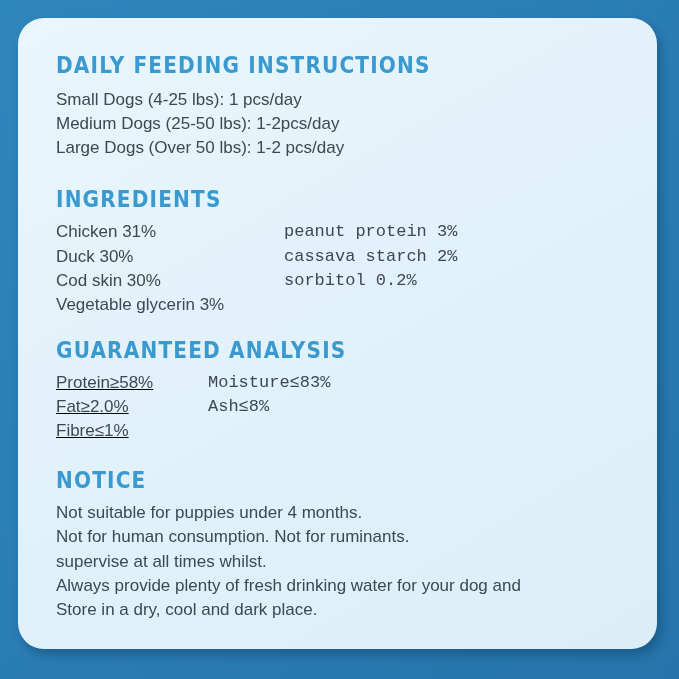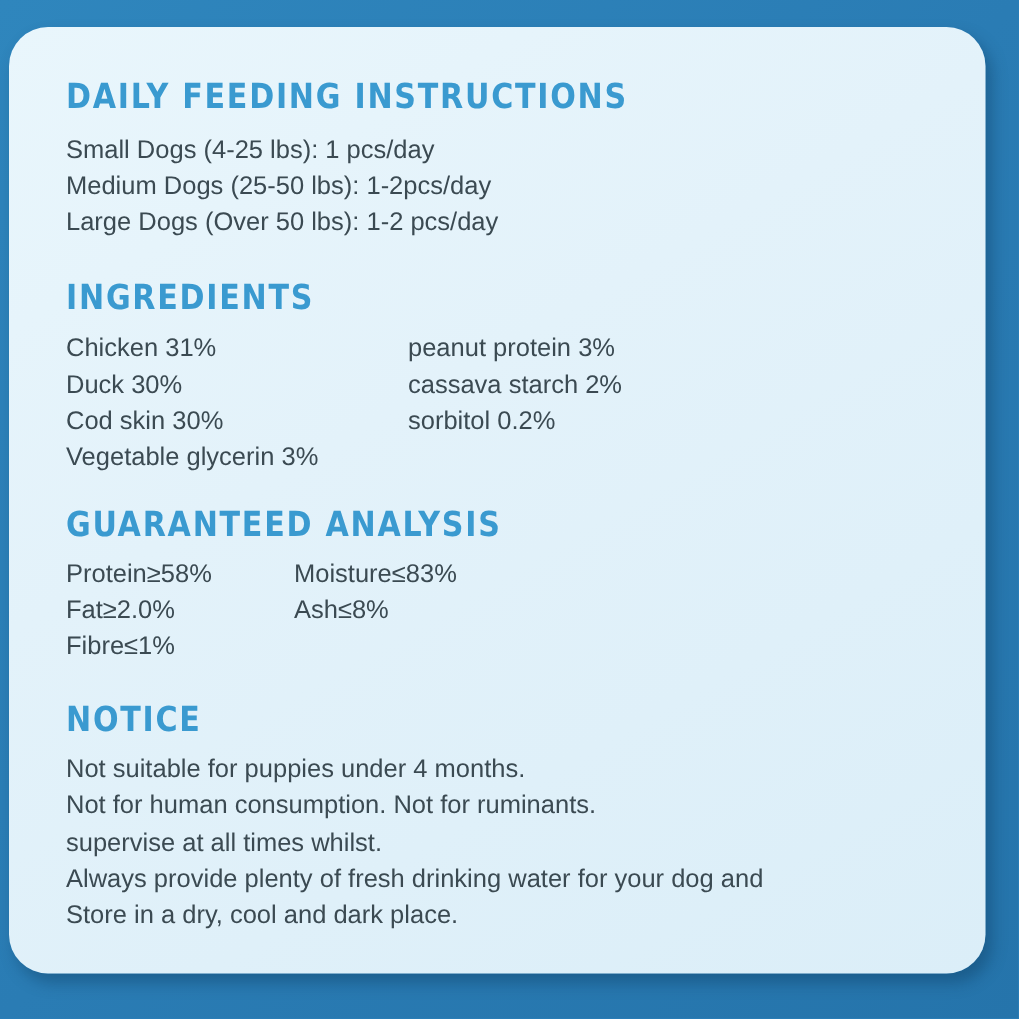--- a/index.html
+++ b/index.html
@@ -12,21 +12,21 @@
     background: #2a7fb8;
     font-family: "Liberation Sans", sans-serif;
     overflow: hidden;
   }
   .page {
     position: relative;
     width: 679px;
     height: 679px;
     background: linear-gradient(135deg, #2f86bd 0%, #2a7cb4 50%, #2574ab 100%);
     box-sizing: border-box;
-    padding: 18px 22px 30px 6px;
+    padding: 18px 22px 30px 18px;
   }
   .card {
     position: relative;
     width: 100%;
     height: 100%;
     background: linear-gradient(150deg, #e9f6fc 0%, #e3f2fa 40%, #dbeef8 100%);
     border-radius: 26px;
     box-sizing: border-box;
     padding: 34px 30px 20px 38px;
     box-shadow: 4px 6px 10px rgba(10, 50, 80, 0.35);
@@ -53,24 +53,26 @@
   }
   .two-col {
     display: flex;
   }
   .col-left {
     width: 228px;
     flex: 0 0 228px;
   }
   .col-right {
     flex: 1 1 auto;
+    font-family: Liberation Mono, monospace;
   }
   .ga-left {
     width: 152px;
     flex: 0 0 152px;
+    text-decoration: underline;
   }
   .sp-feeding { margin-bottom: 26px; }
   .sp-ingredients { }
   .sp-analysis { margin-bottom: 24px; }
   .title-feeding { margin-bottom: 10px; }
 </style>
 </head>
 <body>
 
 <div class="page">

